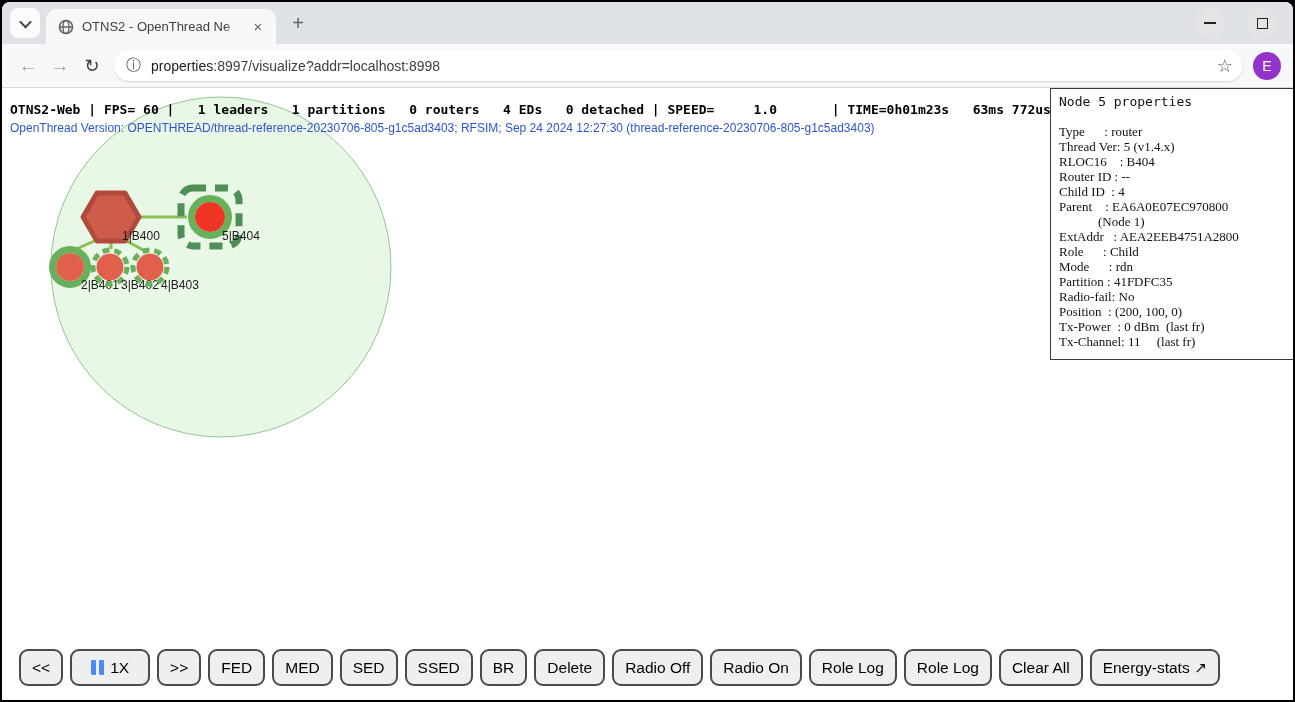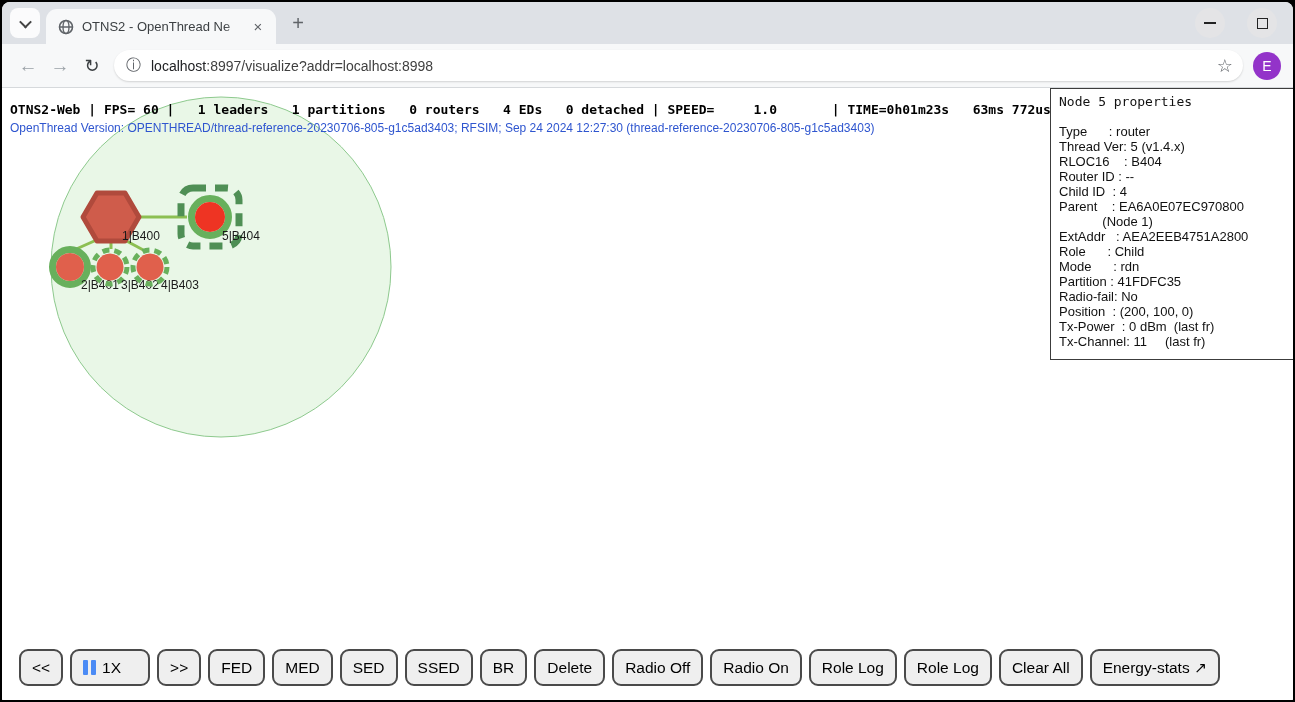--- a/index.html
+++ b/index.html
@@ -49,29 +49,29 @@
   
   .content { position:relative; flex:1; background:#fff; overflow:hidden; }
   .canvas-svg { position:absolute; left:0; top:0; }
   .statline1 { position:absolute; left:8px; top:14px; font-family:"DejaVu Sans Mono",monospace;
                font-size:13px; font-weight:bold; color:#000; white-space:pre; }
   .statline2 { position:absolute; left:8px; top:33px; font-size:12px; white-space:pre; }
 
   .props { position:absolute; top:0; right:0; width:243px; background:#fff; border:1px solid #3c3c3c;
            border-right:none; padding:5px 20px 10px 8px; }
   .props-title { font-family:"DejaVu Sans Mono",monospace; font-size:13px; color:#111; line-height:15px; }
-  .props-body { font-family:Liberation Sans, sans-serif; font-size:13px; color:#111; line-height:15px;
+  .props-body { font-family:Liberation Serif, serif; font-size:13px; color:#111; line-height:15px;
                 white-space:pre; margin-top:15px; }
 
   
   .actionbar { position:absolute; left:17px; bottom:14px; display:flex; gap:7px; align-items:center; }
   .abtn { height:37px; padding:0 11px; background:#efefef; border:2px solid #4a4a4a; border-radius:9px;
           font-family:"Liberation Sans","DejaVu Sans",sans-serif; font-size:15.5px; color:#000;
           display:flex; align-items:center; gap:6px; cursor:pointer; white-space:nowrap; }
-  .abtn-speed { width:80px; justify-content:flex-start; }
+  .abtn-speed { width:80px; justify-content:center; }
   .pause-ico { display:flex; gap:3px; }
   .pause-ico i { display:block; width:5px; height:15px; background:#4b8bf5; border-radius:1px; }
 </style>
 </head>
 <body>
 
 <div class="window">
 
   <div class="tabstrip">
     <button class="tabsearch-btn">
@@ -97,21 +97,21 @@
         </button>
     </div>
   </div>
 
   <div class="toolbar">
     <button class="nav-btn nav-disabled">←</button>
     <button class="nav-btn nav-disabled">→</button>
     <button class="nav-btn nav-dark">↻</button>
     <div class="omnibox">
       <span class="info-ico">ⓘ</span>
-      <span class="url"><span class="url-host">localhost</span><span class="url-rest">:8997/visualize?addr=localhost:8998</span></span>
+      <span class="url"><span class="url-host">properties</span><span class="url-rest">:8997/visualize?addr=localhost:8998</span></span>
       <button class="star-btn">☆</button>
     </div>
     <div class="avatar" style="background: rgb(147, 51, 201);">E</div>
   </div>
 
   <div class="content">
     <svg class="canvas-svg" id="topo-svg" width="1291" height="612">
         <circle cx="219" cy="179" r="170" fill="#e9f7e7" stroke="#8dc98d" stroke-width="1"></circle>
         <line x1="137" y1="129" x2="185" y2="129" stroke="#8cbf52" stroke-width="3"></line>
         <line x1="99" y1="150" x2="72" y2="162" stroke="#8cbf52" stroke-width="3"></line>

